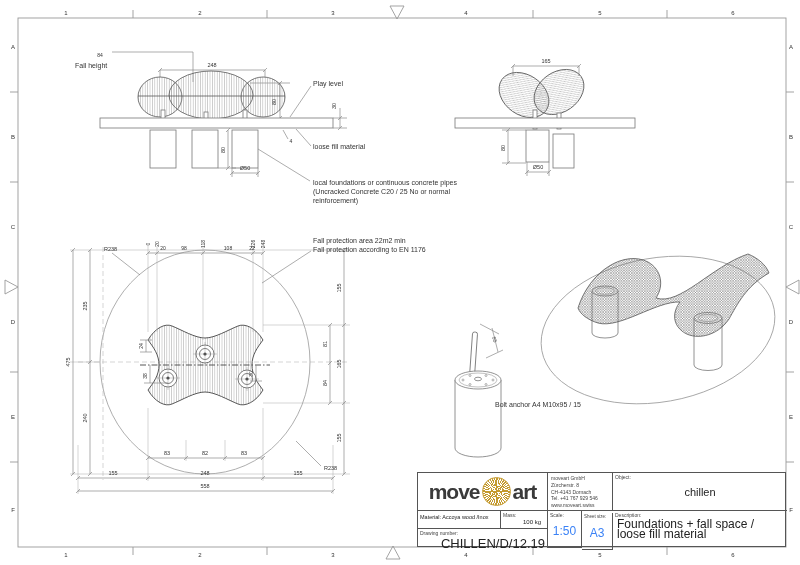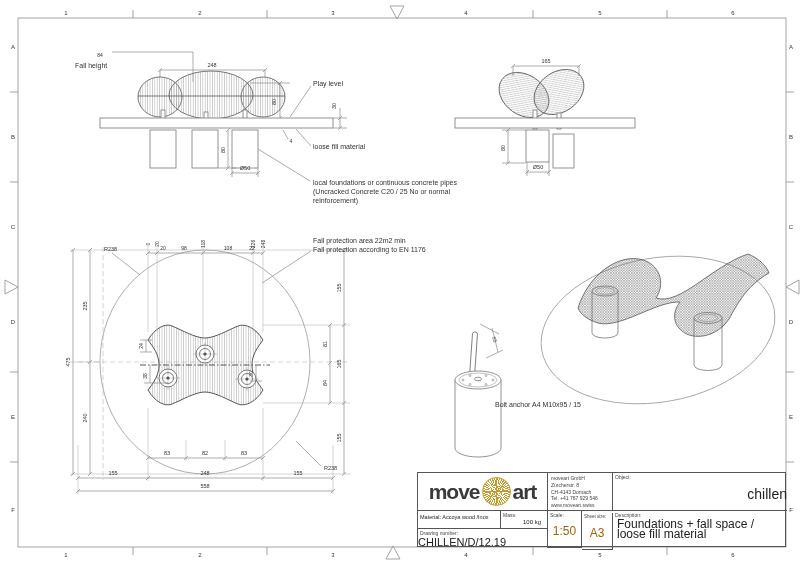--- a/index.html
+++ b/index.html
@@ -7,31 +7,31 @@
   svg text{font-family:"Liberation Sans",sans-serif;fill:#333;}
   
   .tblock{position:absolute;left:417px;top:472px;width:369px;height:75px;border:1px solid #555;box-sizing:border-box;background:#fff;font-family:"Liberation Sans",sans-serif;color:#222;}
   .cell{position:absolute;box-sizing:border-box;border-right:1px solid #555;border-bottom:1px solid #555;overflow:hidden;}
   .cl{font-size:5px;color:#444;position:absolute;top:1px;left:2px;white-space:nowrap;}
   .logo-cell{left:0;top:0;width:130px;height:38px;display:flex;align-items:center;justify-content:center;gap:2px;}
   .logo-word{font-size:21px;font-weight:bold;color:#3a3a3a;letter-spacing:-1px;line-height:1;}
   .logo-sun{width:27px;height:27px;border-radius:50%;background:repeating-conic-gradient(#c49a2e 0deg 5deg,#ffffff 5deg 10deg);border:1px solid #c49a2e;flex:0 0 auto;}
   .company-cell{left:130px;top:0;width:65px;height:38px;padding:2px 0 0 3px;font-size:5px;line-height:6.8px;color:#444;}
   .object-cell{left:195px;top:0;width:174px;height:38px;border-right:none;}
-  .object-val{position:absolute;left:0;right:0;top:13px;text-align:right;font-size:14px;color:#222;}
+  .object-val{position:absolute;left:0;right:0;top:13px;text-align:center;font-size:11px;color:#222;}
   .material-cell{left:0;top:38px;width:83px;height:18px;font-size:5.5px;padding:3px 0 0 2px;}
   .mass-cell{left:83px;top:38px;width:47px;height:18px;font-size:5.5px;}
   .mass-val{position:absolute;left:22px;top:8px;font-size:6px;}
   .scale-cell{left:130px;top:38px;width:34px;height:37px;}
   .sheet-cell{left:164px;top:40px;width:31px;height:37px;}
-  .bigval{position:absolute;left:0;right:0;top:13px;text-align:center;font-size:12px;color:#a16207;}
+  .bigval{position:absolute;left:0;right:0;top:13px;text-align:center;font-size:12px;color:#3b82f6;}
   .desc-cell{left:195px;top:38px;width:174px;height:37px;border-right:none;border-bottom:none;}
   .desc-val{position:absolute;left:4px;right:2px;top:8px;font-size:12px;line-height:10px;color:#222;}
   .dwg-cell{left:0;top:56px;width:130px;height:19px;border-bottom:none;}
-  .dwg-val{position:absolute;left:0;right:2px;top:7px;text-align:left;font-size:11px;}
+  .dwg-val{position:absolute;left:0;right:2px;top:7px;text-align:right;font-size:13px;}
 </style>
 </head>
 <body>
 
 <div id="page">
 
 <svg width="800" height="565" viewBox="0 0 800 565">
   <defs>
     <pattern id="hv" width="2.4" height="4" patternUnits="userSpaceOnUse">
       <path d="M1.2,0 V4" stroke="#9a9a9a" stroke-width="0.5"></path>

